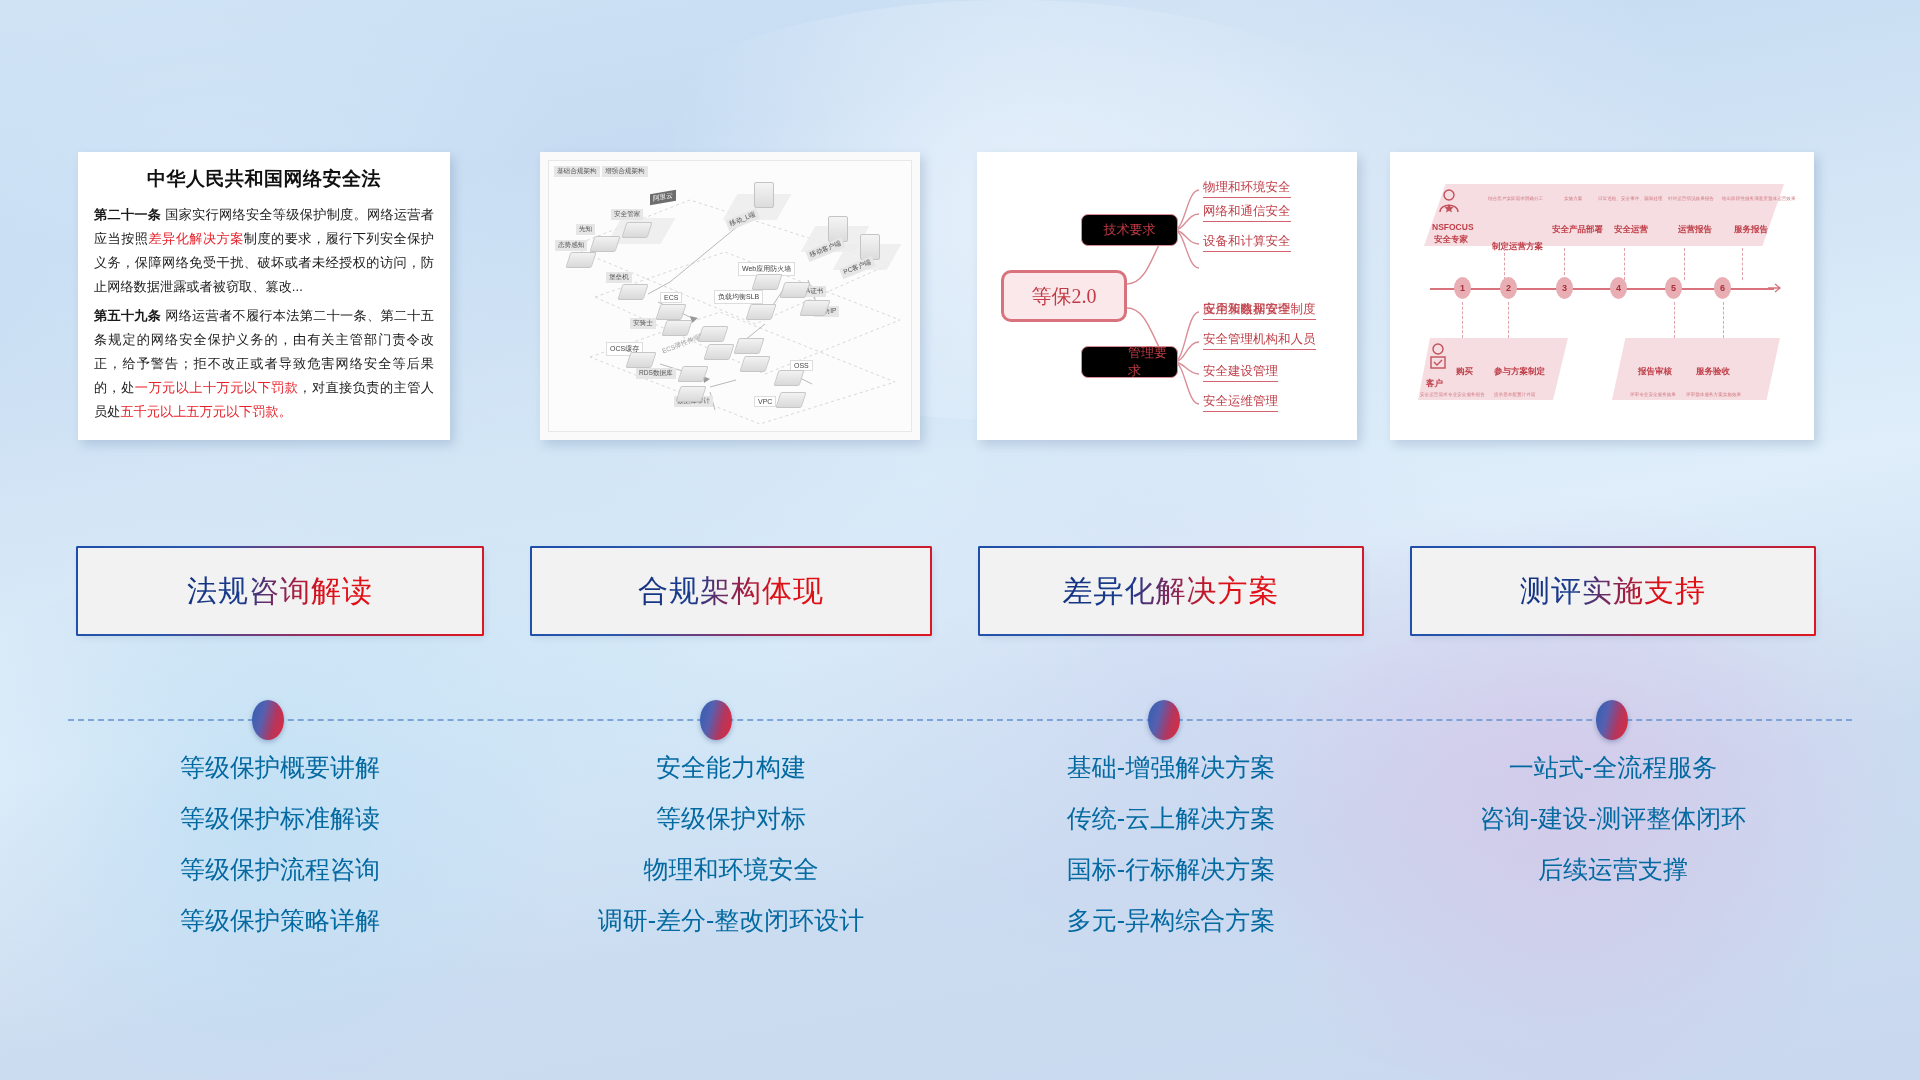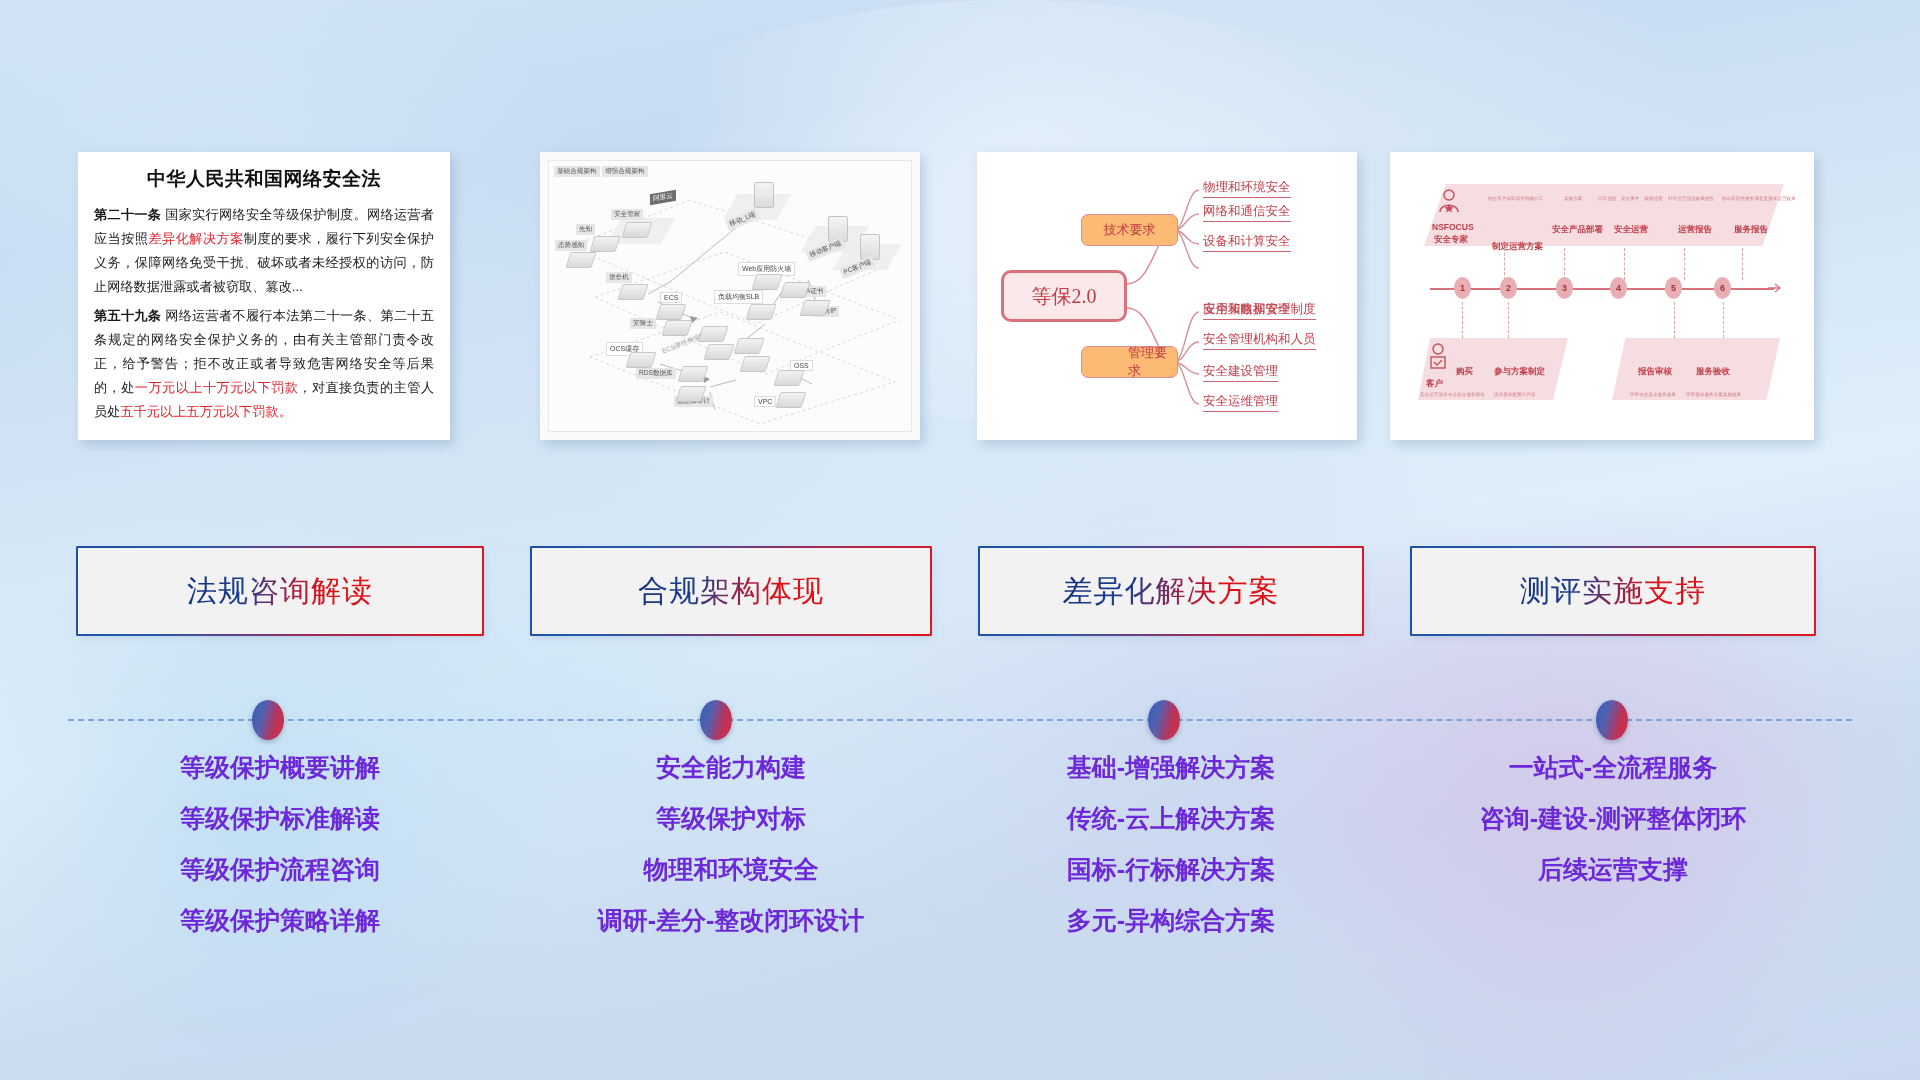--- a/index.html
+++ b/index.html
@@ -58,21 +58,21 @@
 
   
   .mm { position:relative; width:100%; height:100%; background:#fff; }
   .mm .root {
     position:absolute; left:24px; top:118px; width:126px; height:52px;
     background:#fae8ea; border:3px solid #d8727c; border-radius:10px;
     display:flex;align-items:center;justify-content:center;
     font-size:20px;color:#c23b46; font-family:"Liberation Serif","DejaVu Serif",serif;
   }
   .mm .br {
-    position:absolute; width:97px; height:32px; background:#fdba74; border:1.6px solid #dd8d95;
+    position:absolute; width:97px; height:32px; background:#000000; border:1.6px solid #dd8d95;
     border-radius:7px; display:flex; align-items:center; justify-content:center;
     font-size:13px; color:#bf3a44; font-family:"Liberation Serif","DejaVu Serif",serif;
   }
   .mm .leaf {
     position:absolute; font-size:12.5px; color:#c0404a; white-space:nowrap;
     border-bottom:1.6px solid #d3646f; padding-bottom:1px;
     font-family:"Liberation Serif","DejaVu Serif",serif;
   }
   .mm svg{position:absolute;left:0;top:0;}
 
@@ -115,22 +115,22 @@
   .tl-rule{position:absolute;left:68px;top:19px;width:1784px;height:0;
            border-top:2px dashed #6f9ad4;opacity:.85;}
   .tl-dot{position:absolute;top:0px;width:32px;height:40px;border-radius:50%;
           background:linear-gradient(105deg,#2f5fb4 0%,#5560b0 34%,#b3365f 66%,#e12a3a 100%);
           box-shadow:0 2px 5px rgba(40,70,130,.35);}
   #dot0{left:252px;} #dot1{left:700px;} #dot2{left:1148px;} #dot3{left:1596px;}
 
   
   .lists{position:absolute;top:742px;left:0;width:1920px;height:300px;}
   .col{position:absolute;top:0;text-align:center;}
-  .col div{font-size:25px;color:#6d28d9;line-height:51px;white-space:nowrap;
-           font-family:"Liberation Sans","DejaVu Sans",sans-serif;font-weight:700;}
+  .col div{font-size:25px;color:#0369a1;line-height:51px;white-space:nowrap;
+           font-family:"Liberation Sans","DejaVu Sans",sans-serif;font-weight:400;}
   #col0{left:78px;width:404px;}
   #col1{left:532px;width:398px;}
   #col2{left:980px;width:382px;}
   #col3{left:1412px;width:402px;}
 </style>
 </head>
 <body>
 
 <div class="halo-a"></div>
 <div class="halo-b"></div>

